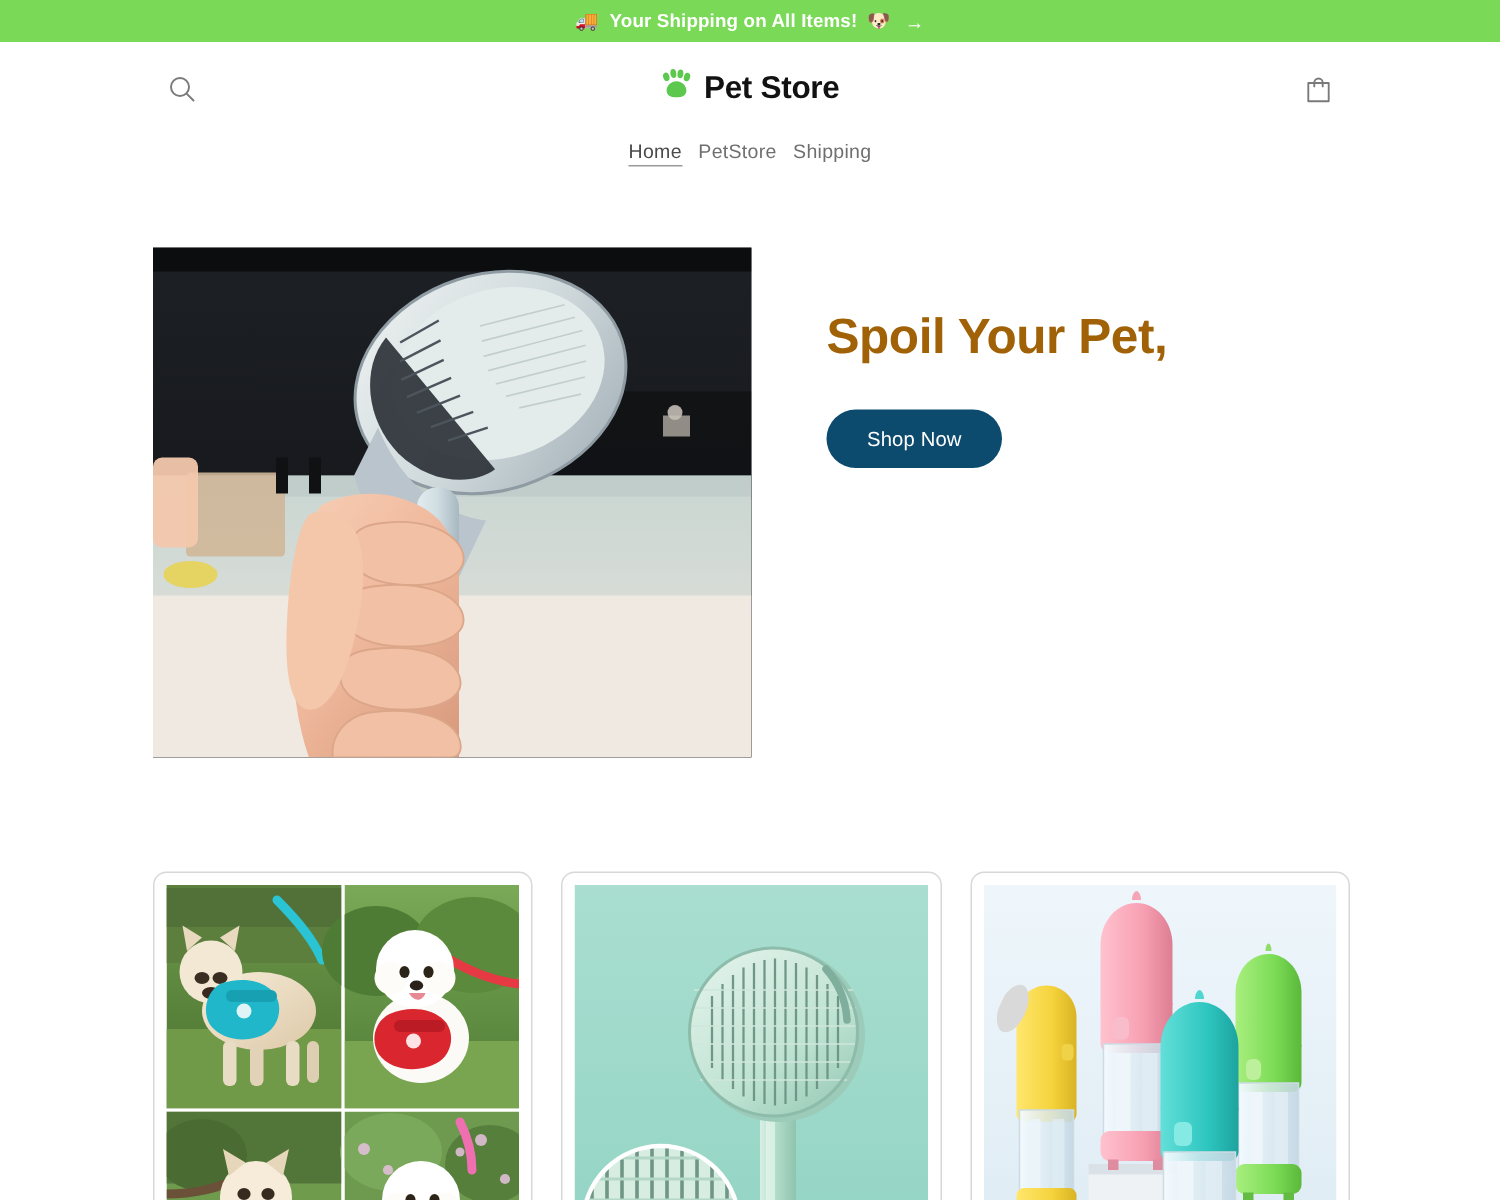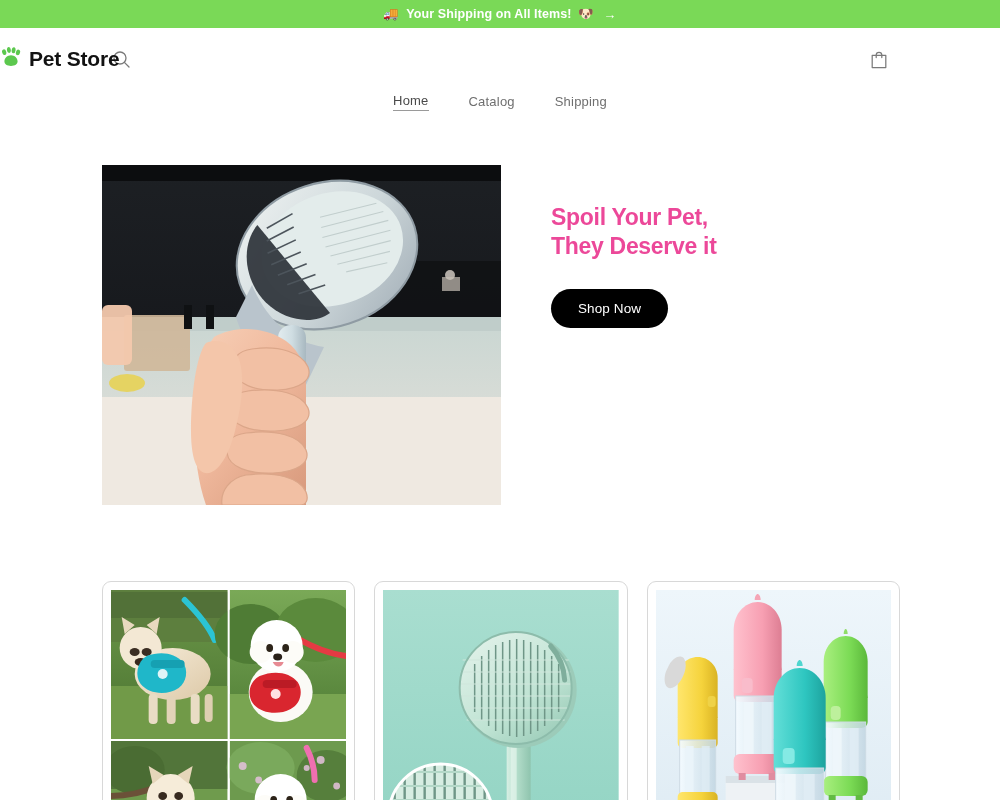--- a/index.html
+++ b/index.html
@@ -40,38 +40,39 @@
     width: 36px; height: 36px;
     display: flex; align-items: center; justify-content: center;
     background: none; border: none; cursor: pointer;
   }
   .icon-btn svg { display: block; }
   .brand {
     position: absolute;
     left: 0; right: 0;
     display: flex;
     align-items: center;
+    justify-content: center;
     gap: 7px;
     pointer-events: none;
   }
   .brand-inner { display: flex; align-items: center; gap: 7px; pointer-events: auto; cursor: pointer; text-decoration: none; }
   .brand-name {
     font-size: 21px;
     font-weight: bold;
     color: #121212;
     letter-spacing: -0.2px;
   }
   .spacer { flex: 1; }
 
   
   .nav {
     display: flex;
-    align-items: center;
+    align-items: flex-start;
     justify-content: center;
-    gap: 40px;
+    gap: 11px;
     padding-top: 3px;
     padding-bottom: 6px;
   }
   .nav a {
     font-size: 13px;
     color: #6f6f6f;
     text-decoration: none;
     letter-spacing: .2px;
     padding-bottom: 2px;
     cursor: pointer;
@@ -92,37 +93,37 @@
     height: 340px;
     flex: none;
     overflow: hidden;
     position: relative;
     background: #2b2b2b;
   }
   .hero-media svg { display:block; width: 100%; height: 100%; }
 
   .hero-copy { padding-top: 38px; max-width: 320px; }
   .hero-title {
-    font-size: 23px;
+    font-size: 33px;
     line-height: 1.26;
     font-weight: bold;
-    color: #ec4899;
+    color: #a16207;
     letter-spacing: -0.3px;
   }
   .hero-text {
     margin-top: 22px;
     font-size: 13.5px;
     line-height: 1.56;
     color: #7b7b80;
     max-width: 300px;
   }
   .btn-shop {
     display: inline-block;
     margin-top: 28px;
-    background: #000000;
+    background: #0c4a6e;
     color: #ffffff;
     font-size: 13.5px;
     border: none;
     border-radius: 40px;
     padding: 12px 27px;
     cursor: pointer;
     letter-spacing: .1px;
   }
 
   
@@ -190,21 +191,21 @@
       <svg width="20" height="21" viewBox="0 0 20 21" fill="none">
         <path d="M3.2 6.3h13.6v12.2H3.2z" stroke="#7a7a7a" stroke-width="1.25" stroke-linejoin="round"></path>
         <path d="M7.2 8.6V6.1a2.8 2.8 0 0 1 5.6 0v2.5" stroke="#7a7a7a" stroke-width="1.25" stroke-linecap="round"></path>
       </svg>
     </span>
   </button>
 </div>
 
 <nav class="nav">
   <a href="#" class="active">Home</a>
-  <a href="#">Catalog</a>
+  <a href="#">PetStore</a>
   <a href="#">Shipping</a>
 </nav>
 
 <section class="hero">
 
   <div class="hero-media">
     <svg viewBox="0 0 399 340" preserveAspectRatio="xMidYMid slice" aria-hidden="true">
       <defs>
         <linearGradient id="tvbg" x1="0" y1="0" x2="0" y2="1">
           <stop offset="0%" stop-color="#1d2024"></stop>
@@ -289,21 +290,20 @@
         <path d="M144 310c30-4 54 3 60 17 3 8 0 13-6 13h-78c-2-14 8-27 24-30z"></path>
       </g>
 
       <path d="M104 178c14-6 28 2 33 16 6 18 3 46-4 72-6 24-16 40-26 42-12 2-18-14-18-42 0-34 5-76 15-88z" fill="#f4c6aa"></path>
     </svg>
   </div>
 
   <div class="hero-copy">
     <h1 class="hero-title">
       <span>Spoil Your Pet,</span><br>
-      <span>They Deserve it</span>
     </h1>
     <button class="btn-shop">Shop Now</button>
   </div>
 </section>
 
 <section class="cards">
 
   <div class="card">
     <div class="card-media">
       <svg viewBox="0 0 236 300" preserveAspectRatio="xMidYMid slice" aria-hidden="true">

